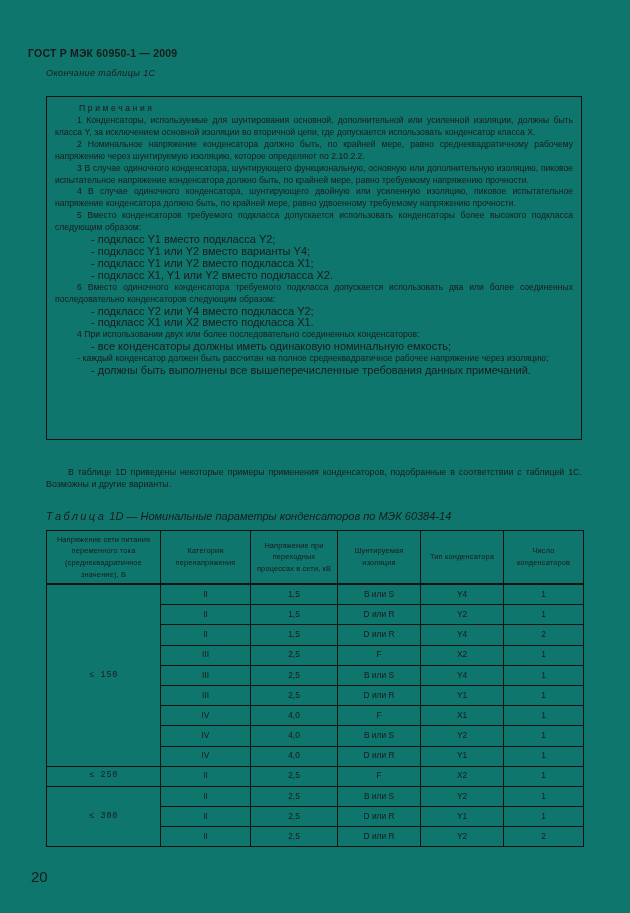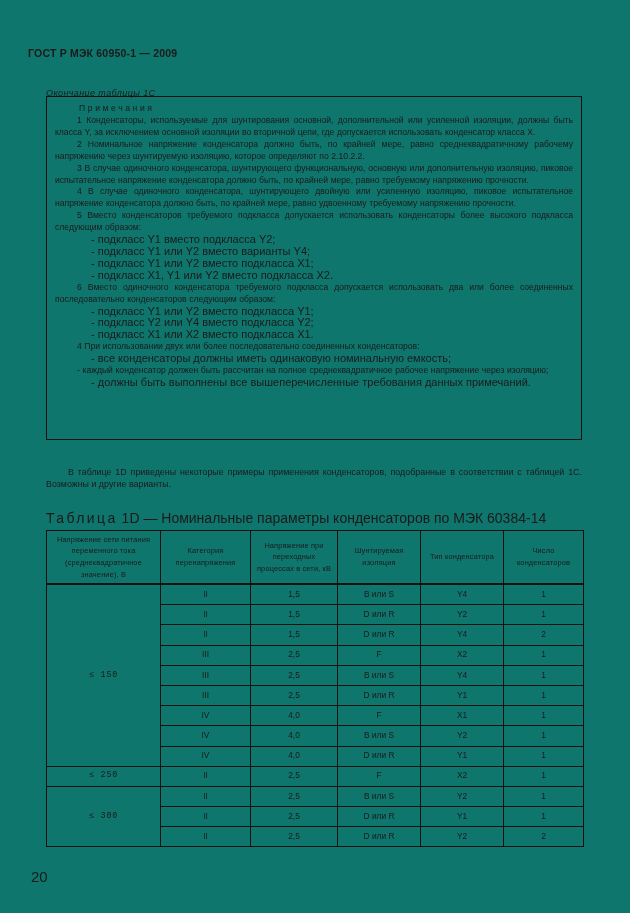--- a/index.html
+++ b/index.html
@@ -26,21 +26,21 @@
     position: absolute;
     left: 28px;
     top: 47px;
     font-size: 10.5px;
     font-weight: bold;
     letter-spacing: 0.2px;
   }
   .cont-caption {
     position: absolute;
     left: 46px;
-    top: 88px;
+    top: 68px;
     font-size: 9px;
     font-style: italic;
     letter-spacing: 0.4px;
   }
 
   
   .notes-box {
     position: absolute;
     left: 46px;
     top: 96px;
@@ -84,22 +84,23 @@
     text-align: justify;
     text-indent: 22px;
     margin: 0;
   }
 
   
   .tbl-caption {
     position: absolute;
     left: 46px;
     top: 510px;
-    font-size: 14px;
+    font-size: 11px;
     white-space: nowrap;
+    font-style: italic;
   }
   .tbl-caption .sp {
     letter-spacing: 2.4px;
   }
 
   
   .data-table {
     position: absolute;
     left: 46px;
     top: 530px;
@@ -168,21 +169,20 @@
     <p class="note-p">4 В случае одиночного конденсатора, шунтирующего двойную или усиленную изоляцию, пиковое испытательное напряжение конденсатора должно быть, по крайней мере, равно удвоенному требуемому напряжению прочности.</p>
     <p class="note-p">5 Вместо конденсаторов требуемого подкласса допускается использовать конденсаторы более высокого подкласса следующим образом:</p>
 
     <p class="note-dash">- подкласс Y1 вместо подкласса Y2;</p>
     <p class="note-dash">- подкласс Y1 или Y2 вместо варианты Y4;</p>
     <p class="note-dash">- подкласс Y1 или Y2 вместо подкласса X1;</p>
     <p class="note-dash">- подкласс X1, Y1 или Y2 вместо подкласса X2.</p>
 
     <p class="note-p">6 Вместо одиночного конденсатора требуемого подкласса допускается использовать два или более соединенных последовательно конденсаторов следующим образом:</p>
 
-    <p class="note-dash">- подкласс Y1 или Y2 вместо подкласса Y1;</p>
     <p class="note-dash">- подкласс Y2 или Y4 вместо подкласса Y2;</p>
     <p class="note-dash">- подкласс X1 или X2 вместо подкласса X1.</p>
 
     <p class="note-p">4 При использовании двух или более последовательно соединенных конденсаторов:</p>
 
     <p class="note-dash">- все конденсаторы должны иметь одинаковую номинальную емкость;</p>
     <p class="note-p">- каждый конденсатор должен быть рассчитан на полное среднеквадратичное рабочее напряжение через изоляцию;</p>
     <p class="note-dash">- должны быть выполнены все вышеперечисленные требования данных примечаний.</p>
   </div>
 

